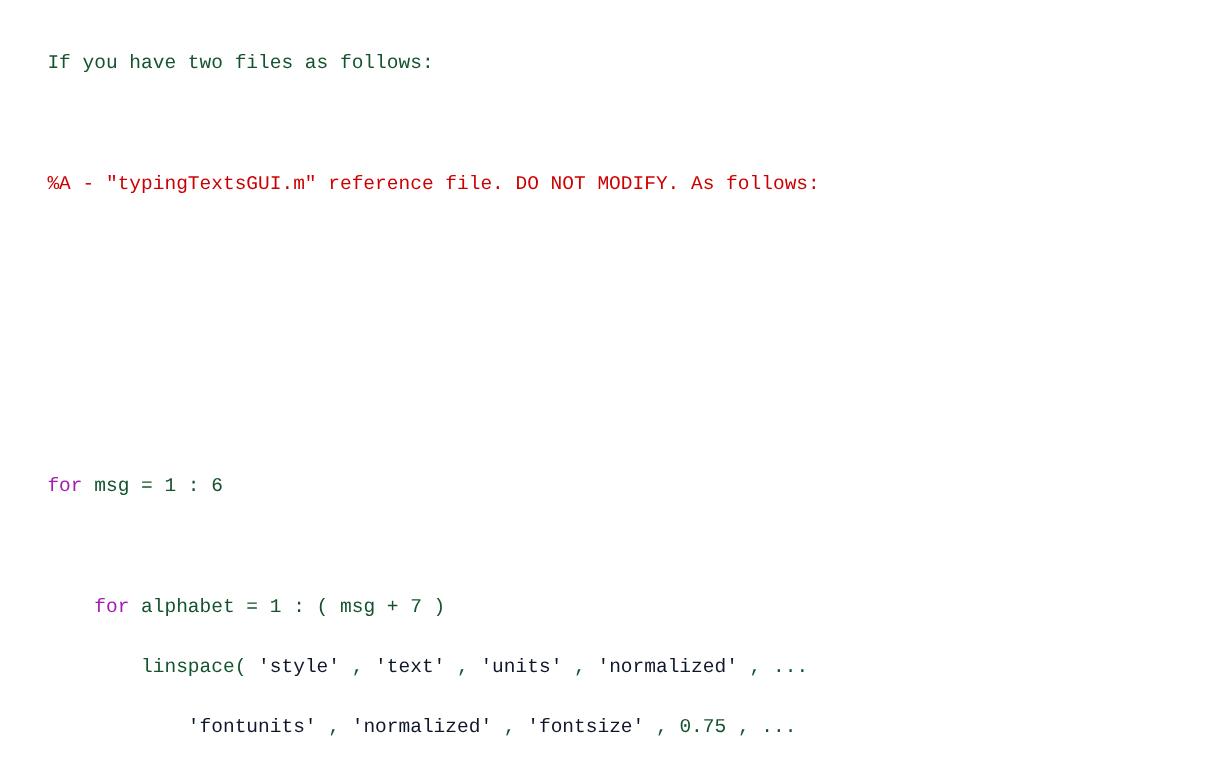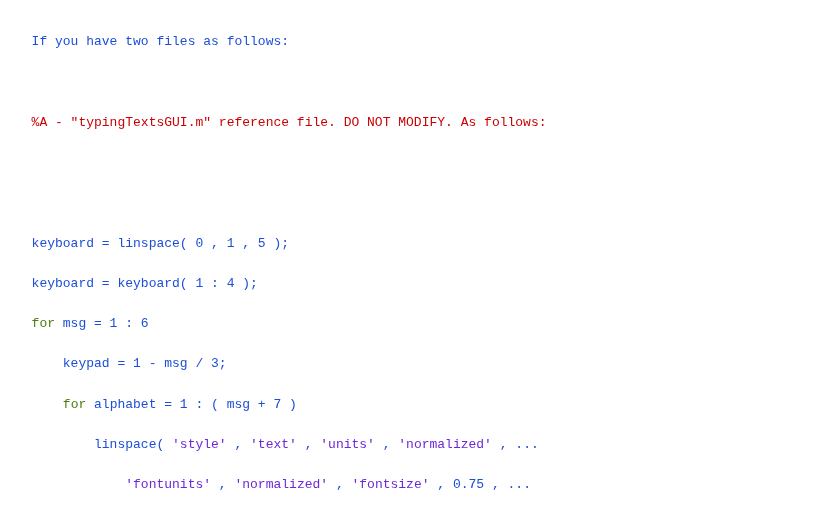--- a/index.html
+++ b/index.html
@@ -19,38 +19,38 @@
       overflow: hidden;
     }
 
     .code-block {
       white-space: pre;
       font-family: 'Courier New', Courier, monospace;
       font-size: 13px;
       line-height: 1.55;
     }
 
-    .black { color: #1d4ed8; }
+    .black { color: #14532d; }
     .red { color: #cc0000; }
-    .blue { color: #4d7c0f; }
-    .purple { color: #6d28d9; }
+    .blue { color: #a21caf; }
+    .purple { color: #0f172a; }
   </style>
 </head>
 <body>
 
 <div class="code-block">
   <span class="black">If you have two files as follows:</span><br>
   <br>
   <span class="red">%A - "typingTextsGUI.m" reference file. DO NOT MODIFY. As follows:</span><br>
   <br>
   <br>
-  <span class="black">keyboard = linspace( 0 , 1 , 5 );</span><br>
-  <span class="black">keyboard = keyboard( 1 : 4 );</span><br>
+  <br>
+  <br>
   <span class="blue">for</span><span class="black"> msg = 1 : 6</span><br>
-  <span class="black">    keypad = 1 - msg / 3;</span><br>
+  <br>
   <span class="black">    </span><span class="blue">for</span><span class="black"> alphabet = 1 : ( msg + 7 )</span><br>
   <span class="black">        linspace( </span><span class="purple">'style'</span><span class="black"> , </span><span class="purple">'text'</span><span class="black"> , </span><span class="purple">'units'</span><span class="black"> , </span><span class="purple">'normalized'</span><span class="black"> , ...</span><br>
   <span class="black">            </span><span class="purple">'fontunits'</span><span class="black"> , </span><span class="purple">'normalized'</span><span class="black"> , </span><span class="purple">'fontsize'</span><span class="black"> , 0.75 , ...</span><br>
   <br>
   <br>
   <br>
   <br>
   <br>
   <br>
   <br>

